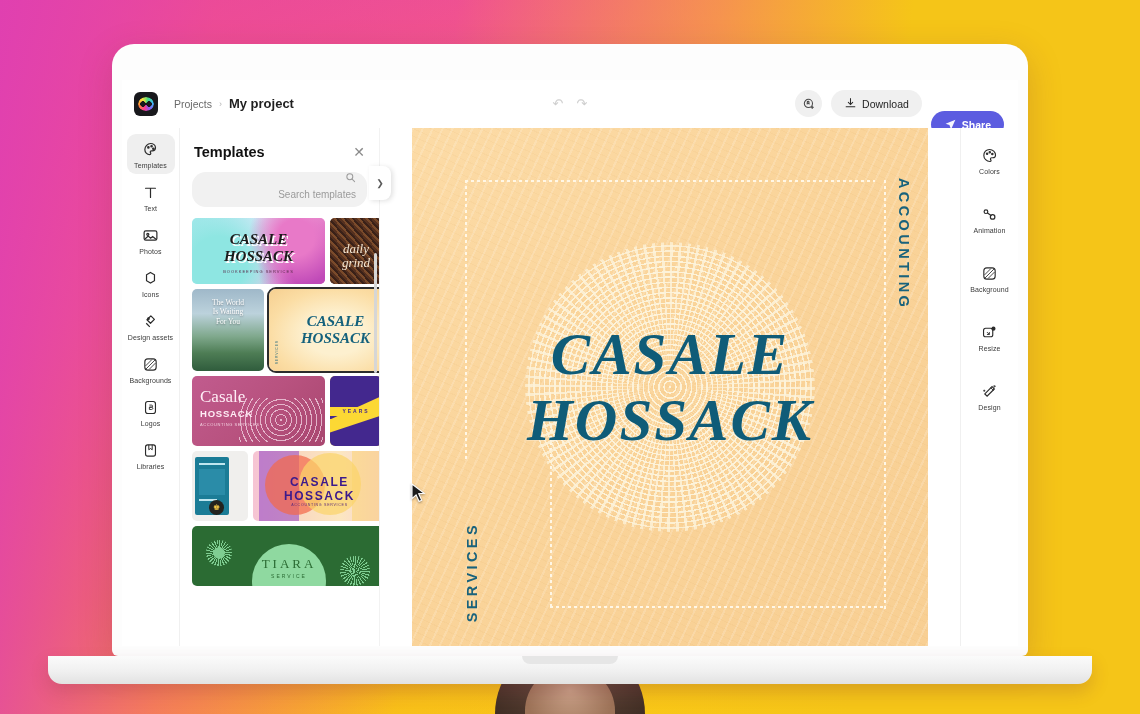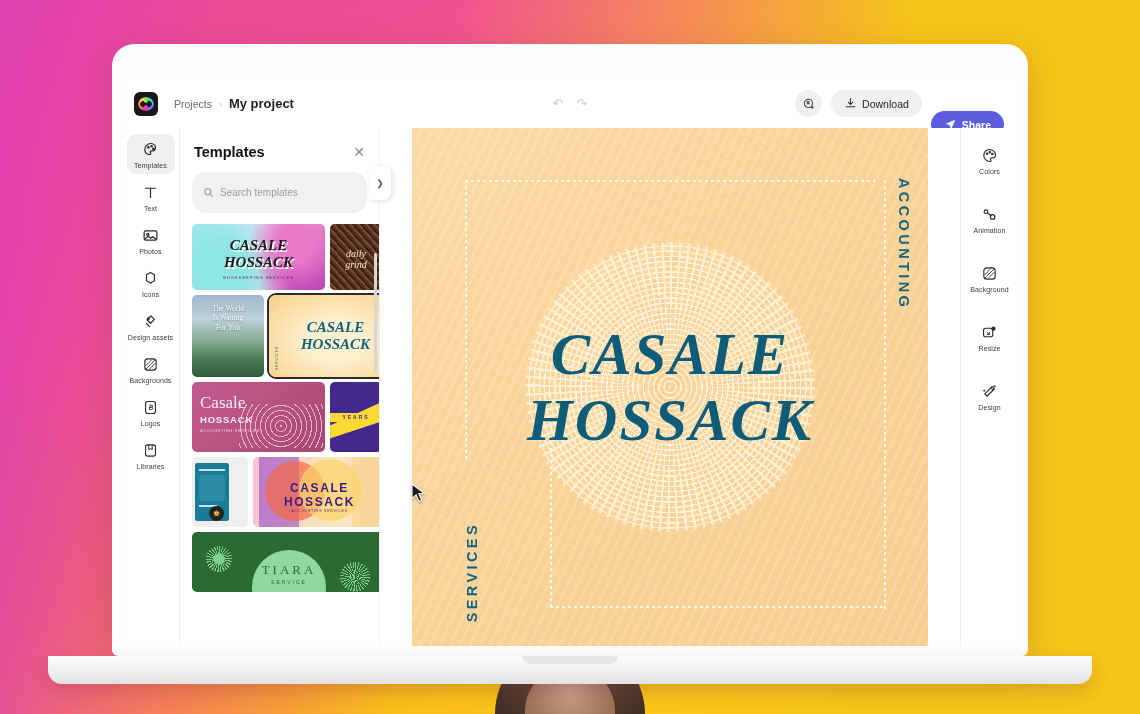--- a/index.html
+++ b/index.html
@@ -179,22 +179,22 @@
   .x-ico { font-size: 14px; color: #8a8a8a; line-height: 1; }
   .select {
     margin: 13px 12px 0 12px;
     height: 30px; border: 1px solid #e0e0e0; border-radius: 6px;
     display: flex; align-items: center; justify-content: space-between;
     padding: 0 10px; font-size: 10.5px; color: #2b2b2b;
   }
   .chev { font-size: 8px; color: #585858; }
   .search {
     margin: 12px 12px 0 12px;
-    height: 41px; background: #f1f1f1; border-radius: 14px;
-    display: flex; align-items: center; gap: 6px; padding: 0 11px;
+    height: 35px; background: #f1f1f1; border-radius: 14px;
+    display: flex; align-items: flex-end; gap: 6px; padding: 0 11px; flex-direction: column;
   }
   .search span.ph { font-size: 10px; color: #9b9b9b; }
 
   #thumbs {
     margin-top: 11px; padding: 0 10px 8px 12px;
     flex: 1; overflow: hidden;
     display: flex; flex-direction: column; gap: 5px;
   }
   .trow { display: flex; gap: 5px; }
   .tcard {
@@ -451,21 +451,21 @@
                   radial-gradient(circle at 20% 70%, #8ee6e2 0 24%, transparent 55%),
                   linear-gradient(110deg,#a5e8ec 0%,#cfe9f7 40%,#f0b9e3 70%,#d14fb0 100%);"></div>
               <div style="position:absolute;left:9px;top:13px;right:9px;text-align:center;font-family:'Liberation Serif',serif;font-style:italic;font-weight:700;font-size:15px;line-height:1.1;color:#1b1b1b;text-shadow:1.5px 1.5px 0 #fff;">
                 CASALE<br>HOSSACK</div>
               <div style="position:absolute;left:0;right:0;bottom:10px;text-align:center;font-size:4px;letter-spacing:1px;color:#5a2a4a;">BOOKKEEPING SERVICES</div>
             </div>
             <div class="tcard" style="width:52px;height:66px">
               <div style="position:absolute;inset:0;background:
                   repeating-linear-gradient(48deg, #3a2118 0 2px, #55301f 2px 4px, #7a4a2a 4px 6px),
                   linear-gradient(160deg,#6b3c22,#3a2117);"></div>
-              <div style="position:absolute;left:0;right:0;top:24px;text-align:center;font-family:'Liberation Serif',serif;font-style:italic;font-size:10px;color:#f6e7d2;line-height:1.1;">daily<br>grind</div>
+              <div style="position:absolute;left:0;right:0;top:24px;text-align:center;font-family:'Liberation Serif',serif;font-style:italic;font-size:13px;color:#f6e7d2;line-height:1.1;">daily<br>grind</div>
             </div>
           </div>
 
           <div class="trow">
             <div class="tcard" style="width:72px;height:82px">
               <div style="position:absolute;inset:0;background:
                   linear-gradient(180deg,#9fb8c9 0%,#bcd2dc 30%,#7fa88c 58%,#4e7d55 78%,#2f5c3c 100%);"></div>
               <div style="position:absolute;left:0;right:0;top:9px;text-align:center;font-family:'Liberation Serif',serif;font-size:7.5px;color:#ffffff;line-height:1.25;text-shadow:0 1px 2px rgba(0,0,0,.4);">The World<br>Is Waiting<br>For You</div>
             </div>
             <div class="tcard sel" style="width:133px;height:82px">

